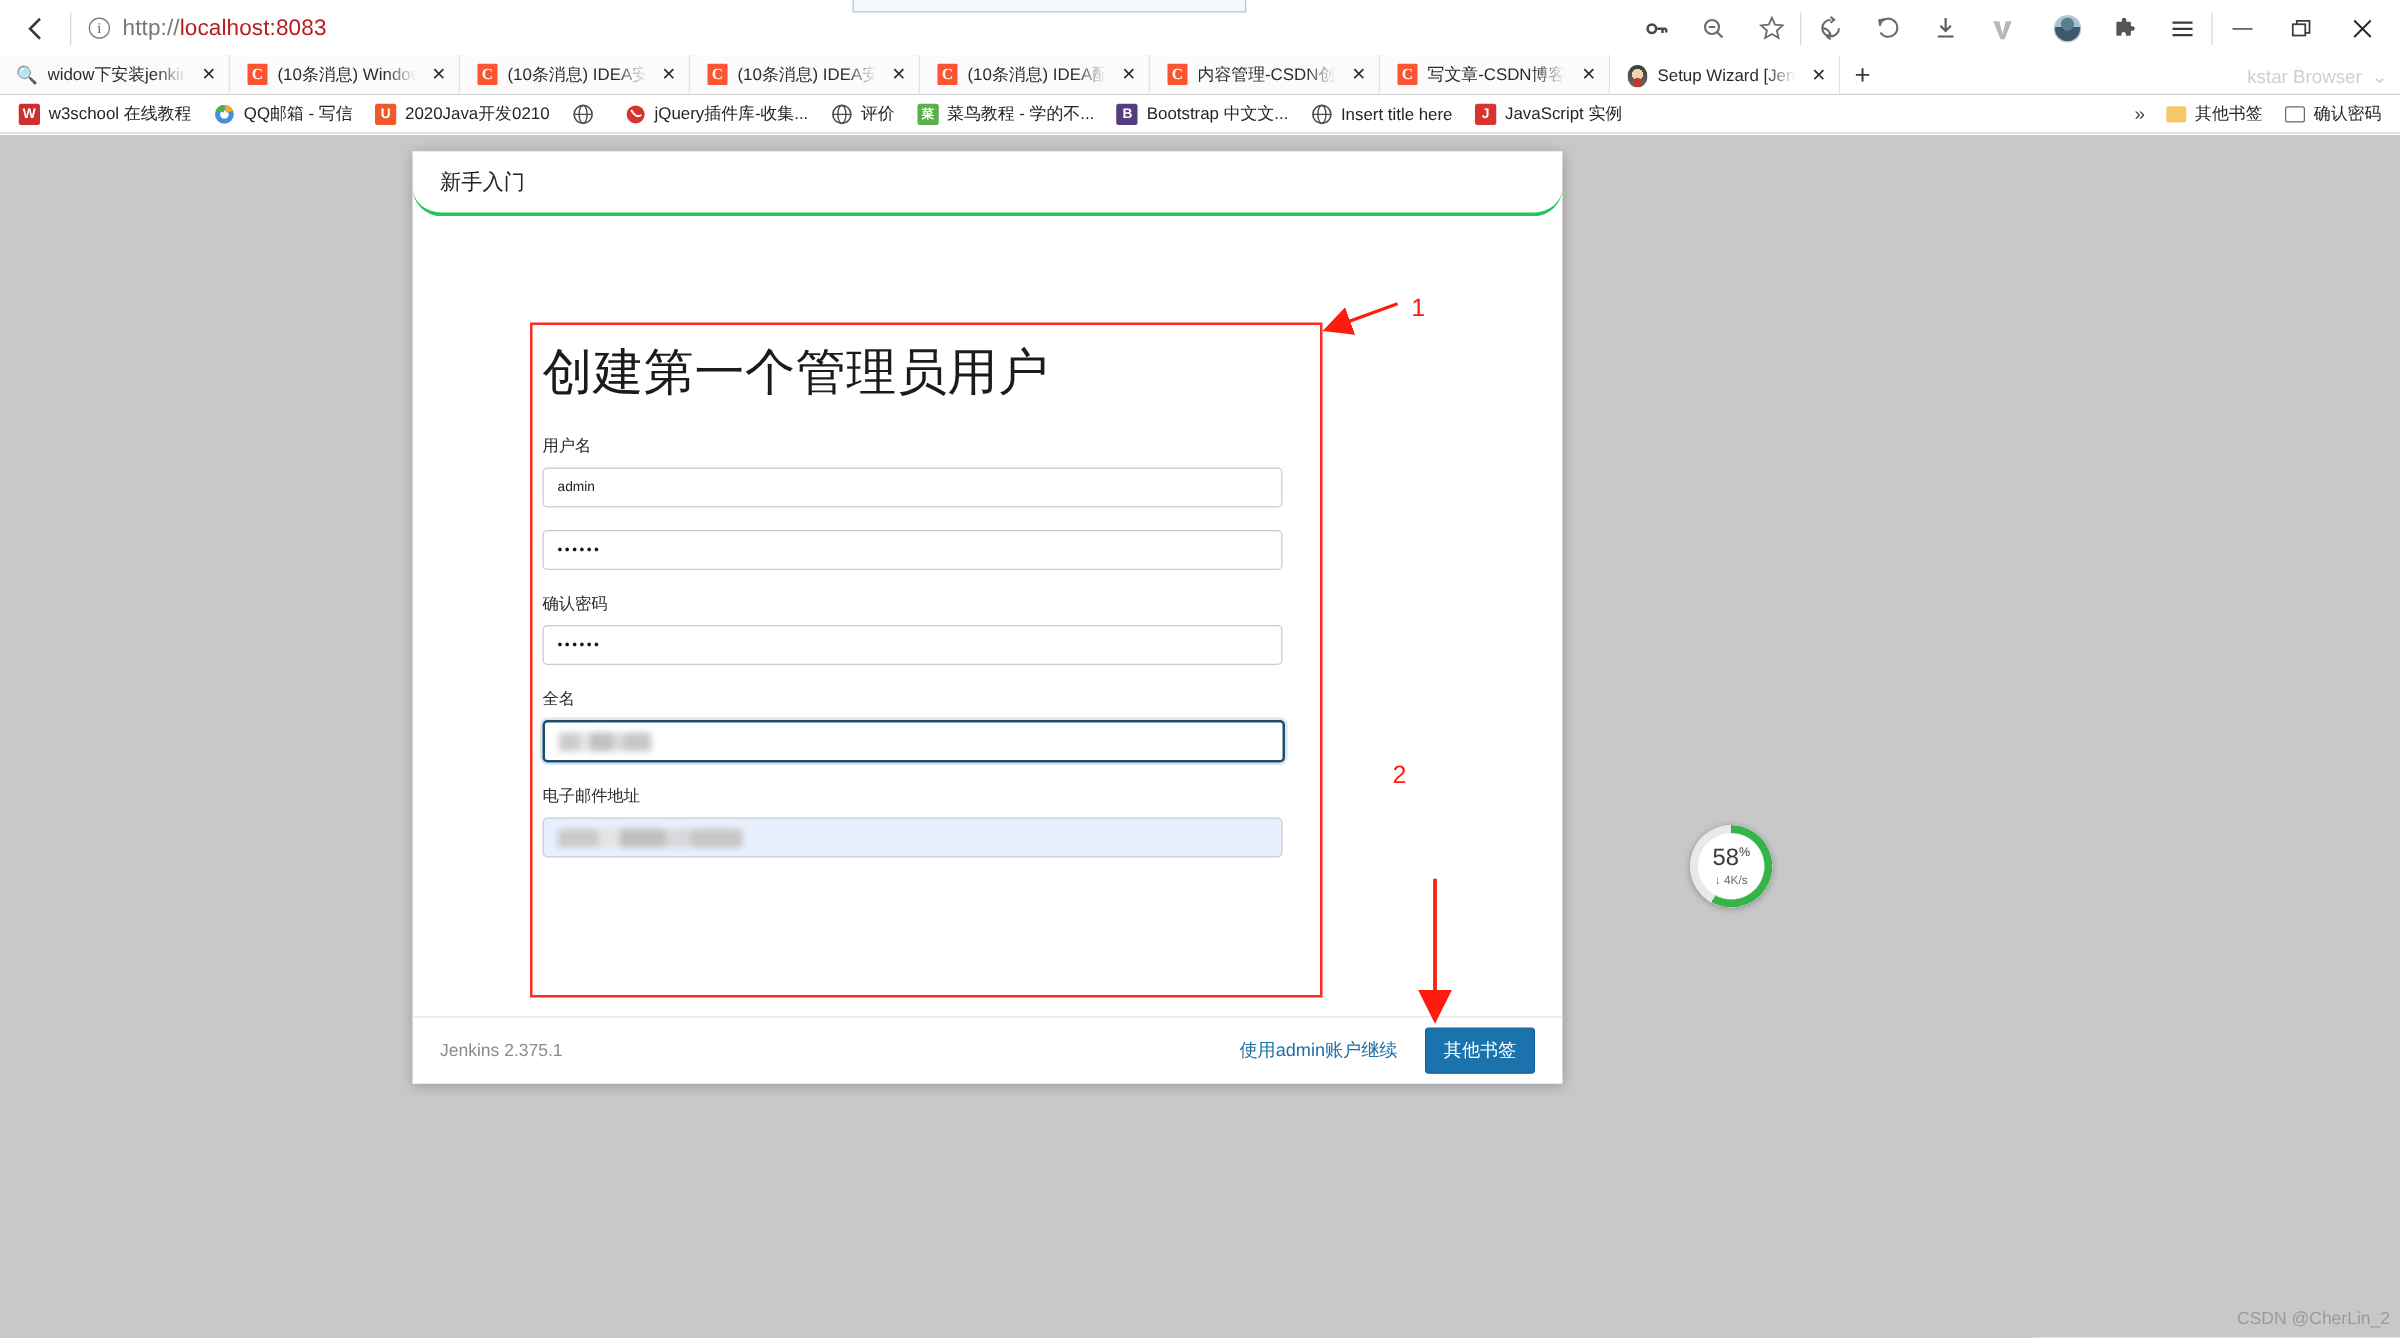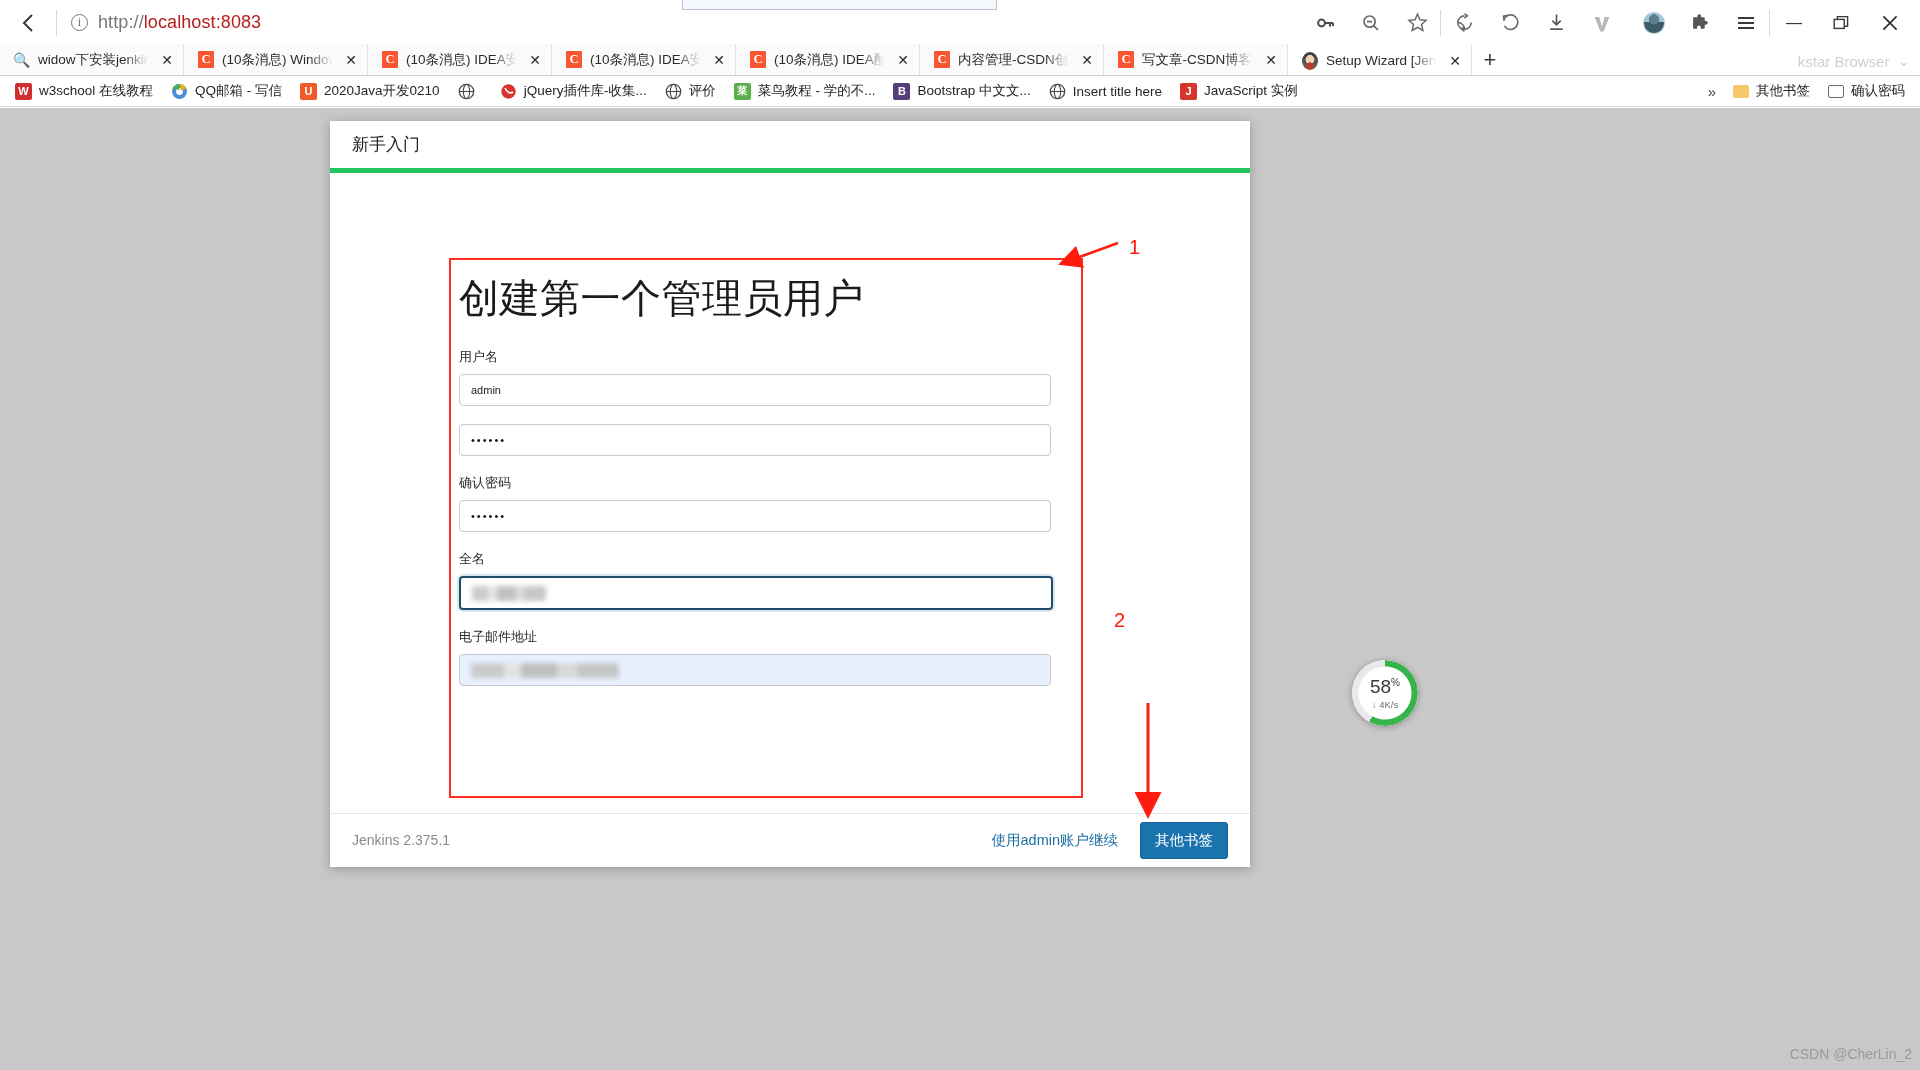--- a/index.html
+++ b/index.html
@@ -107,23 +107,23 @@
 
   
   .page { position:absolute; left:0; top:108px; width:1920px; height:962px; background:#c8c8c8; }
 
   .jk-dialog {
     position:absolute; left: 330px; top: 13px; width: 920px; height: 746px;
     background:#fff; box-shadow: 0 2px 10px rgba(0,0,0,.25);
   }
   .jk-head {
     height: 52px; display:flex; align-items:center; padding: 0 22px;
-    border-bottom:5px solid #22c55e; font-size: 17px; color:#222;
-  }
-  .jk-body { position:relative; height: 640px; margin-left: 25px; }
+    border-bottom:3px solid #22c55e; font-size: 17px; color:#222;border-radius:23px;
+  }
+  .jk-body { position:relative; height: 640px; }
   .jk-foot {
     height: 53px; border-top:1px solid #e6e6e6; display:flex; align-items:center;
     padding: 0 22px; gap: 18px;
   }
   .jk-version { font-size: 14px; color:#8a8a8a; }
   .jk-foot-right { margin-left:auto; display:flex; align-items:center; gap:22px; }
   .jk-link { color:#1d6fa5; font-size:14.5px; text-decoration:none; cursor:pointer; }
   .jk-btn-primary {
     background:#1a73ad; color:#fff; border:1px solid #176296; border-radius:3px;
     padding: 8px 14px; font-size: 14.5px; cursor:pointer;

